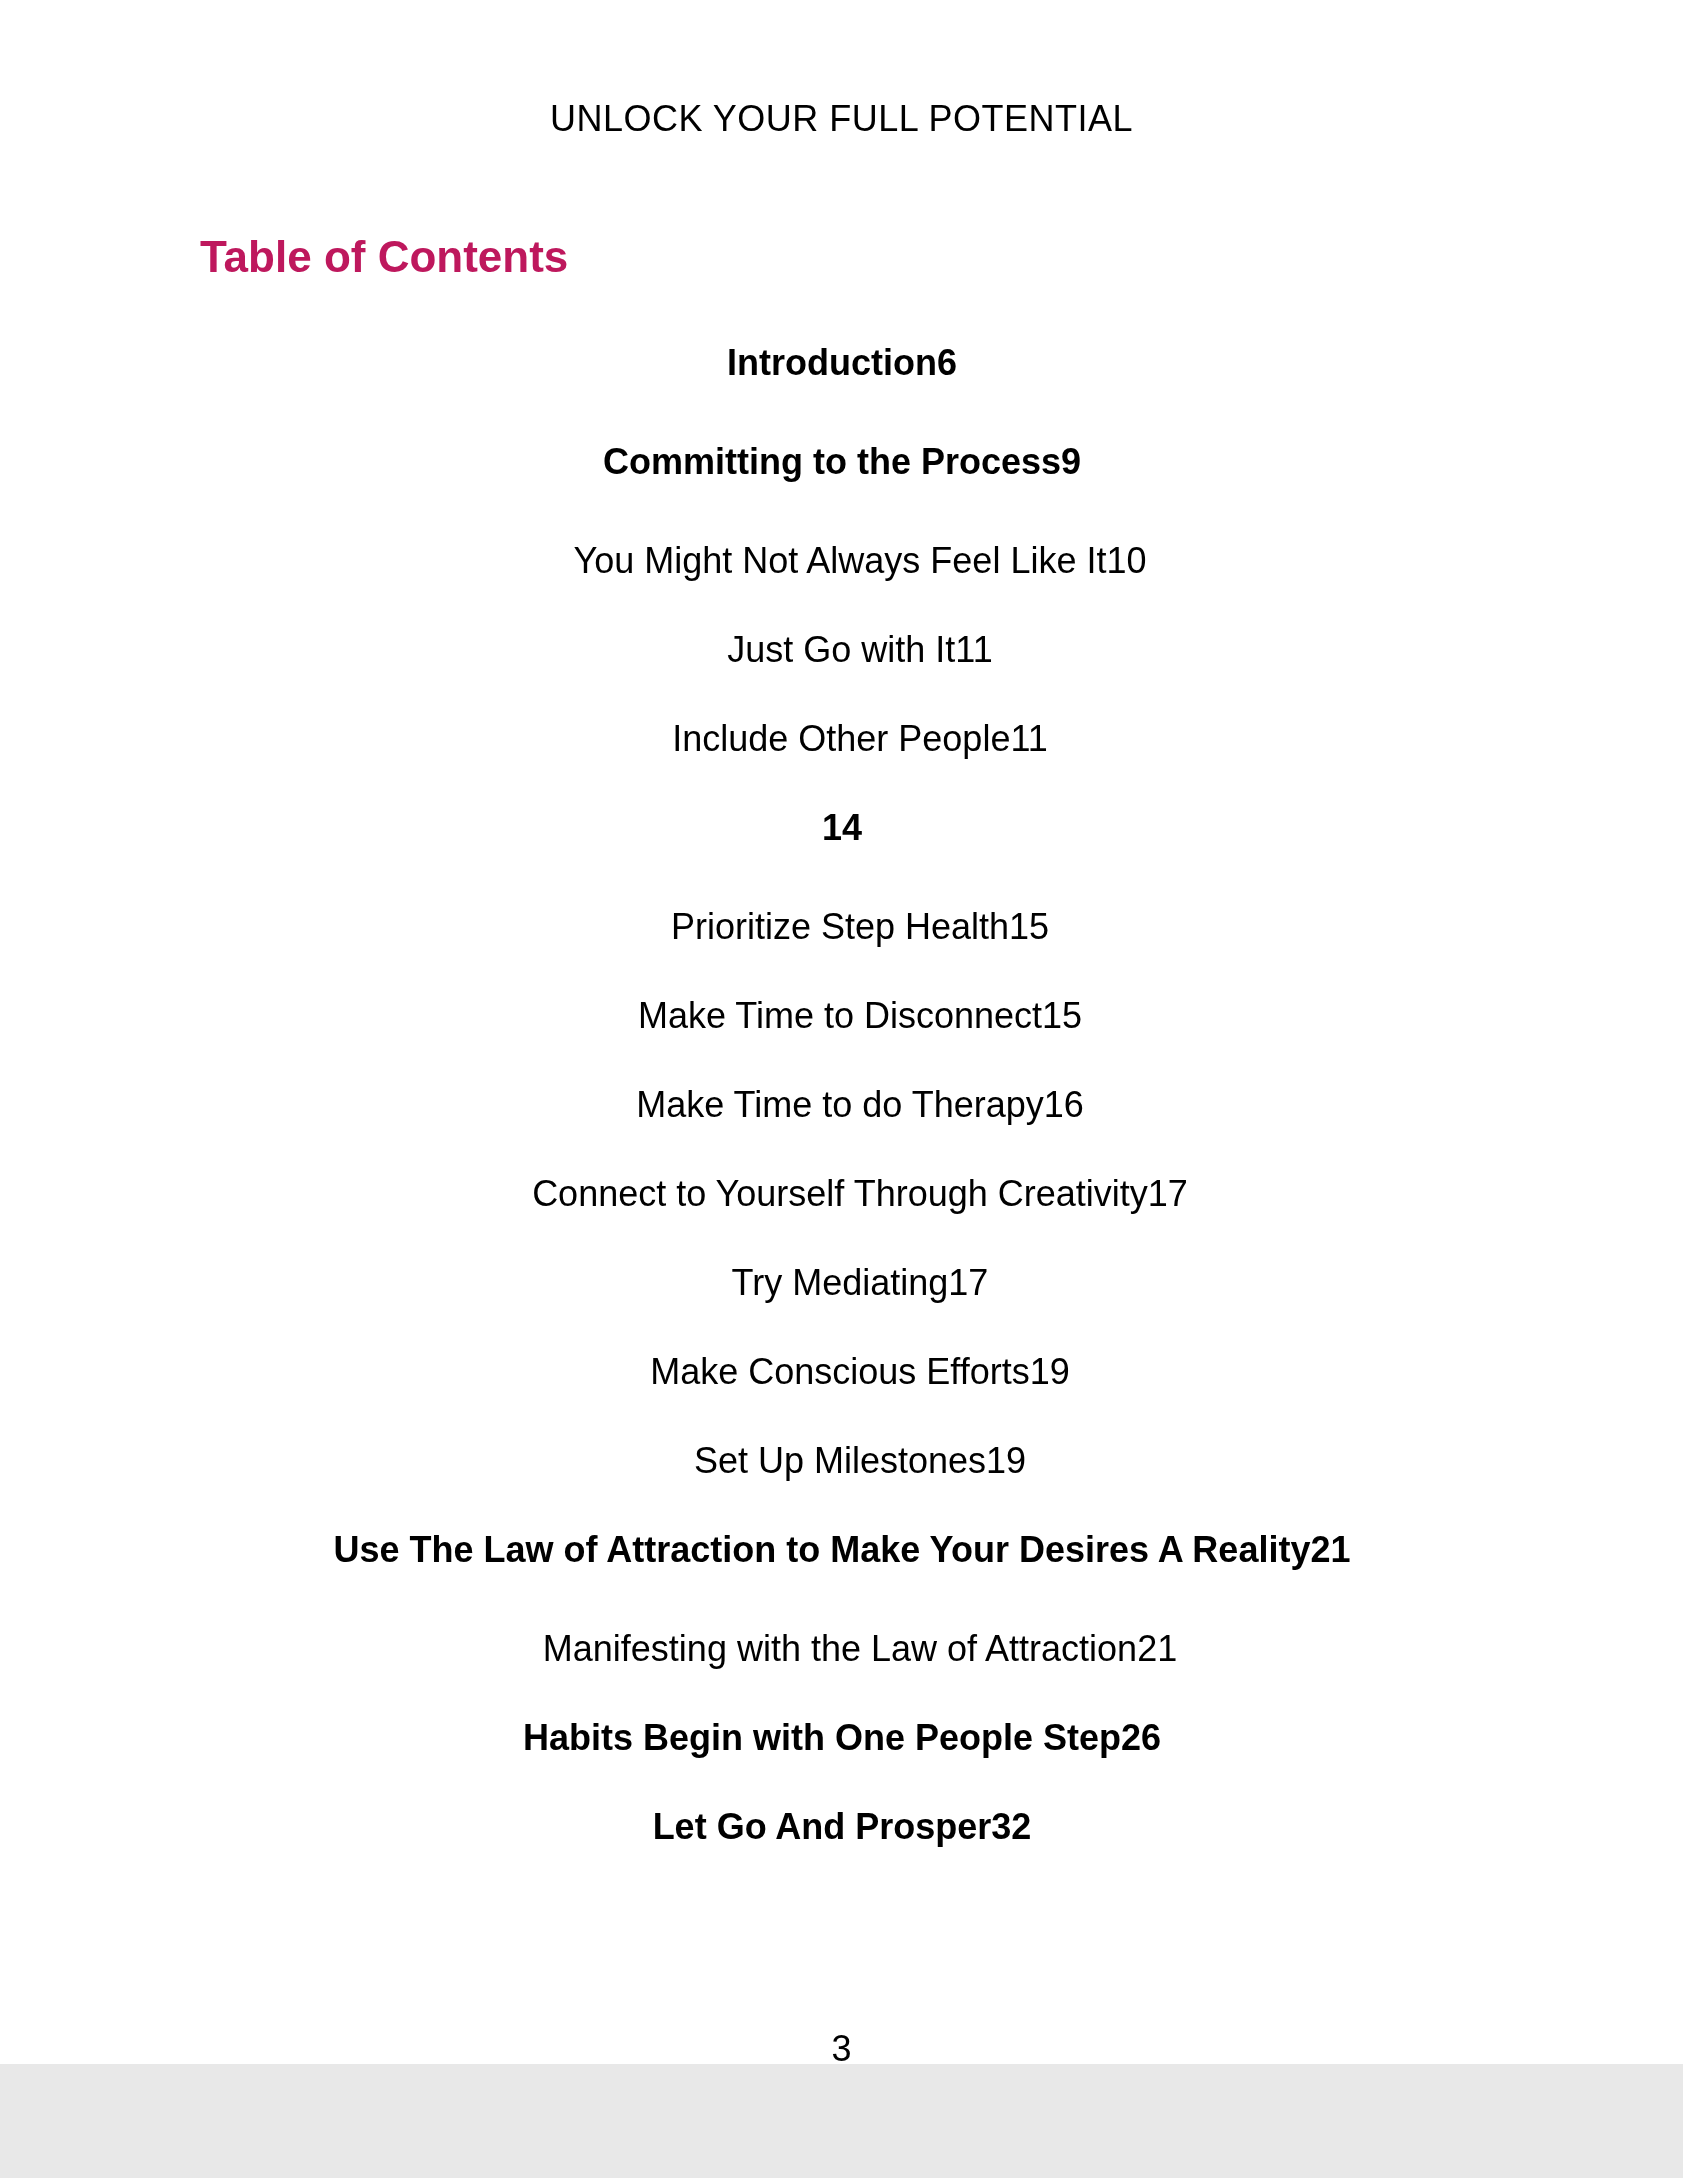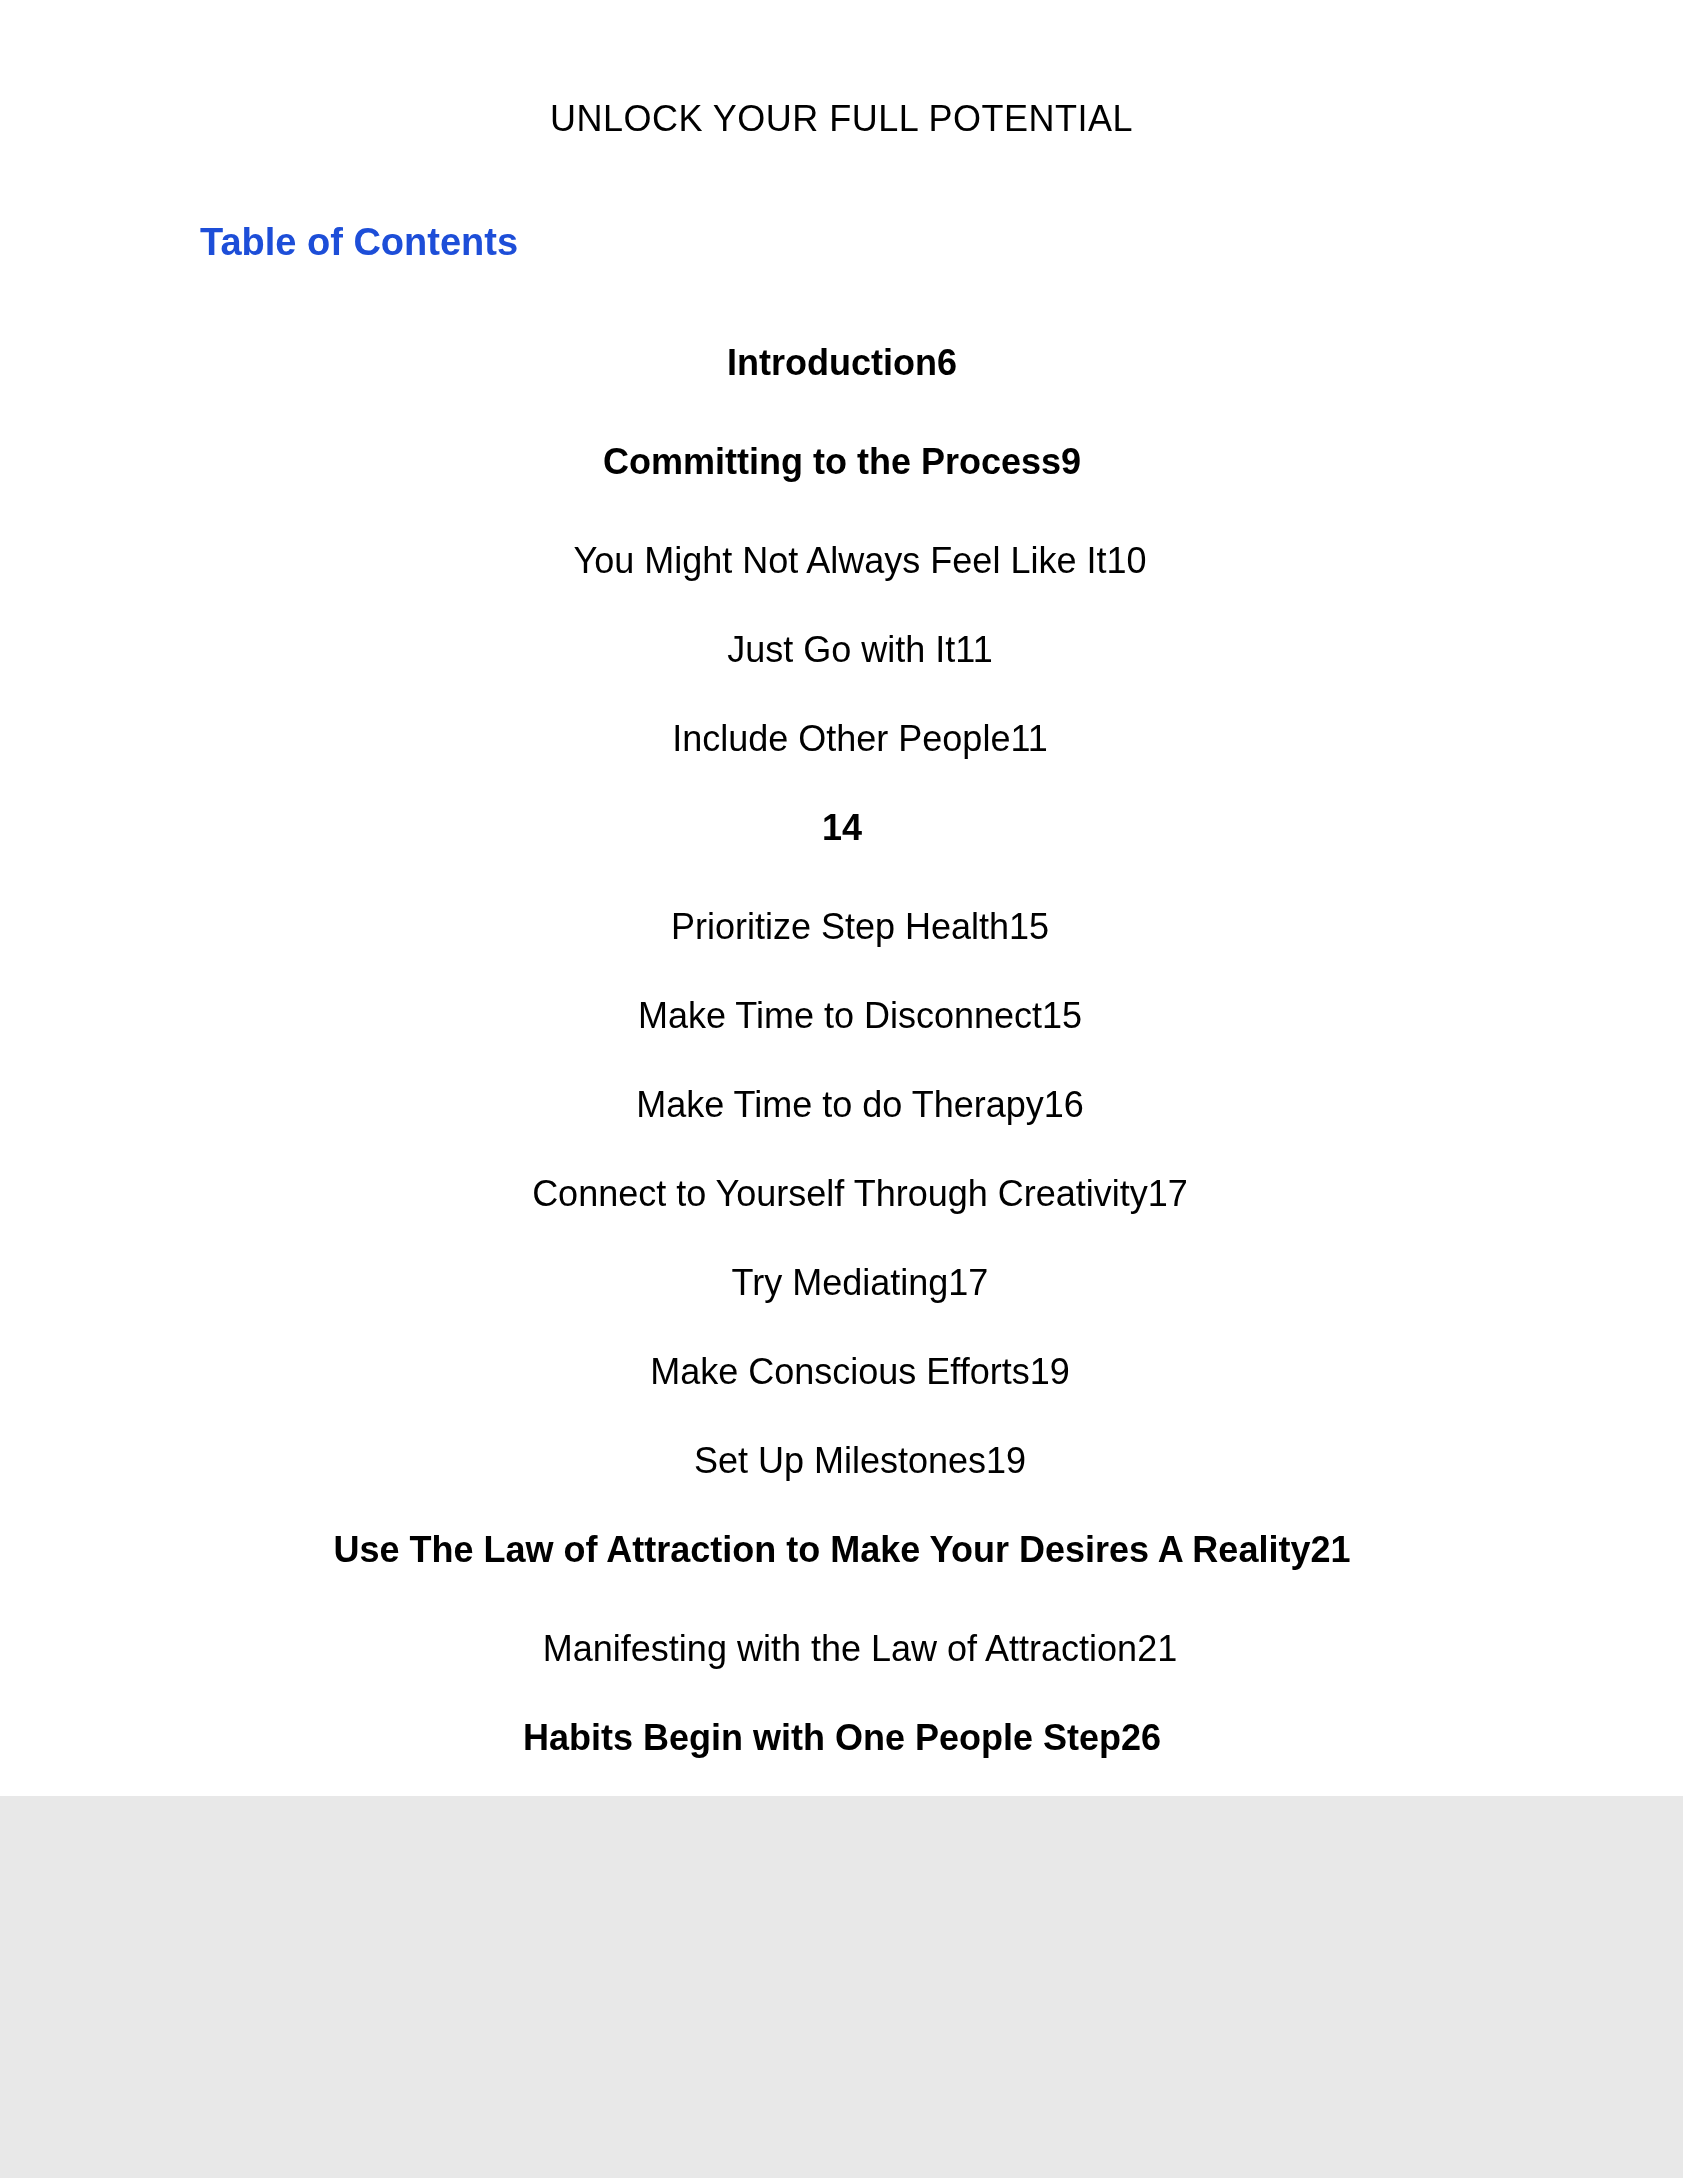--- a/index.html
+++ b/index.html
@@ -3,47 +3,47 @@
 <meta charset="utf-8">
 <style>
   html, body {
     margin: 0;
     padding: 0;
     background: #e8e8e8;
   }
   .page {
     position: relative;
     width: 1683px;
-    height: 1796px;
+    height: 2064px;
     margin: 0 auto;
     background: #ffffff;
     font-family: "Liberation Sans", sans-serif;
     color: #000000;
     overflow: hidden;
   }
   .running-header {
     position: absolute;
     top: 101px;
     left: 0;
     width: 100%;
     text-align: center;
     font-size: 36px;
     font-weight: 400;
     line-height: 1;
     letter-spacing: 0.5px;
     white-space: nowrap;
   }
   .doc-title {
     position: absolute;
-    top: 198px;
+    top: 206px;
     left: 200px;
-    font-size: 38px;
+    font-size: 44px;
     font-weight: 700;
     line-height: 1;
-    color: #1d4ed8;
+    color: #be185d;
     white-space: nowrap;
   }
   .toc {
     position: absolute;
     top: 341px;
     left: 200px;
     width: 1284px;
   }
   .toc-row {
     display: flex;

